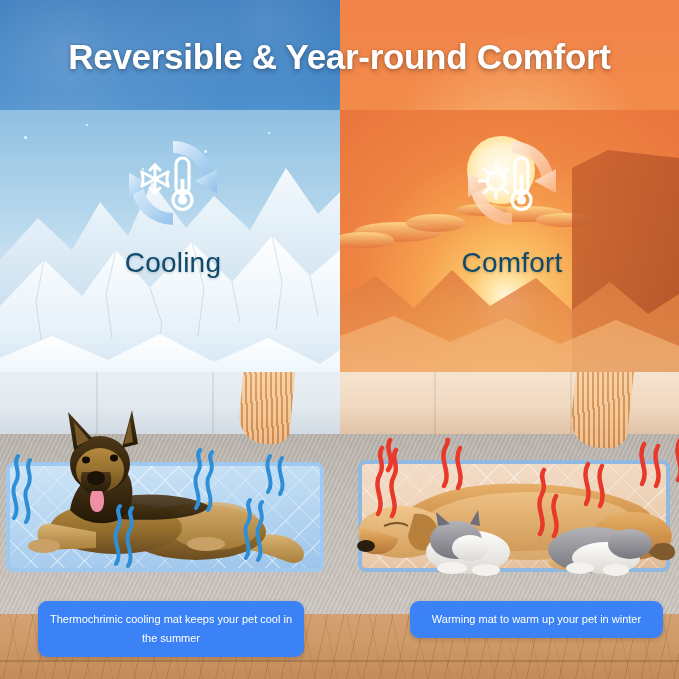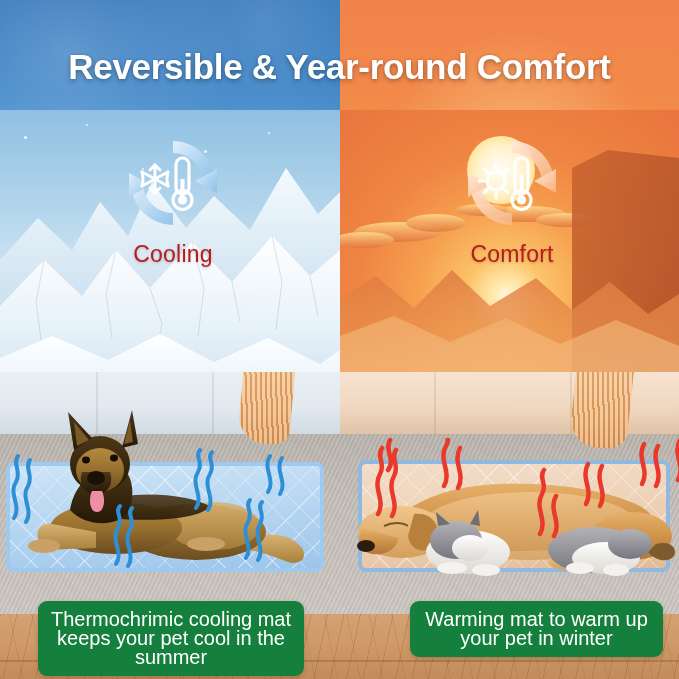--- a/index.html
+++ b/index.html
@@ -100,40 +100,40 @@
   }
   #mat-warm {
     background:linear-gradient(175deg,#f3ddc9 0%, #eed4ba 40%, #e8c8a8 78%, #e0bb97 100%);
     border:4px solid #8fb9e0;
   }
 
   
   .feature { position:absolute; text-align:center; }
   .feature-icon { position:relative; margin:0 auto; }
   .feature-label {
-    font-size:23px; color:#b91c1c; letter-spacing:.2px;
+    font-size:28px; color:#0c4a6e; letter-spacing:.2px;
     text-shadow:0 1px 3px rgba(0,0,0,.22);
-    margin-top:6px;
+    margin-top:12px;
   }
 
   
   #headline {
-    position:absolute; left:0; top:47px; width:679px;
+    position:absolute; left:0; top:37px; width:679px;
     text-align:center; z-index:40;
     font-size:35px; font-weight:bold; color:#ffffff;
     letter-spacing:-.3px;
     text-shadow:0 2px 5px rgba(0,0,0,.30), 0 0 2px rgba(0,0,0,.18);
   }
 
   
   .caption {
     position:absolute; z-index:45;
-    background:#15803d;
+    background:#3b82f6;
     border-radius:9px;
-    color:#fff; font-size:20px; line-height:19px;
+    color:#fff; font-size:11px; line-height:19px;
     text-align:center;
     padding:9px 8px;
     box-shadow:0 2px 5px rgba(0,0,0,.16);
   }
   #caption-cool { left:38px; top:601px; width:266px; }
   #caption-warm { left:381px; top:601px; width:253px;margin-left:29px; }
 </style>
 </head>
 <body>
 

